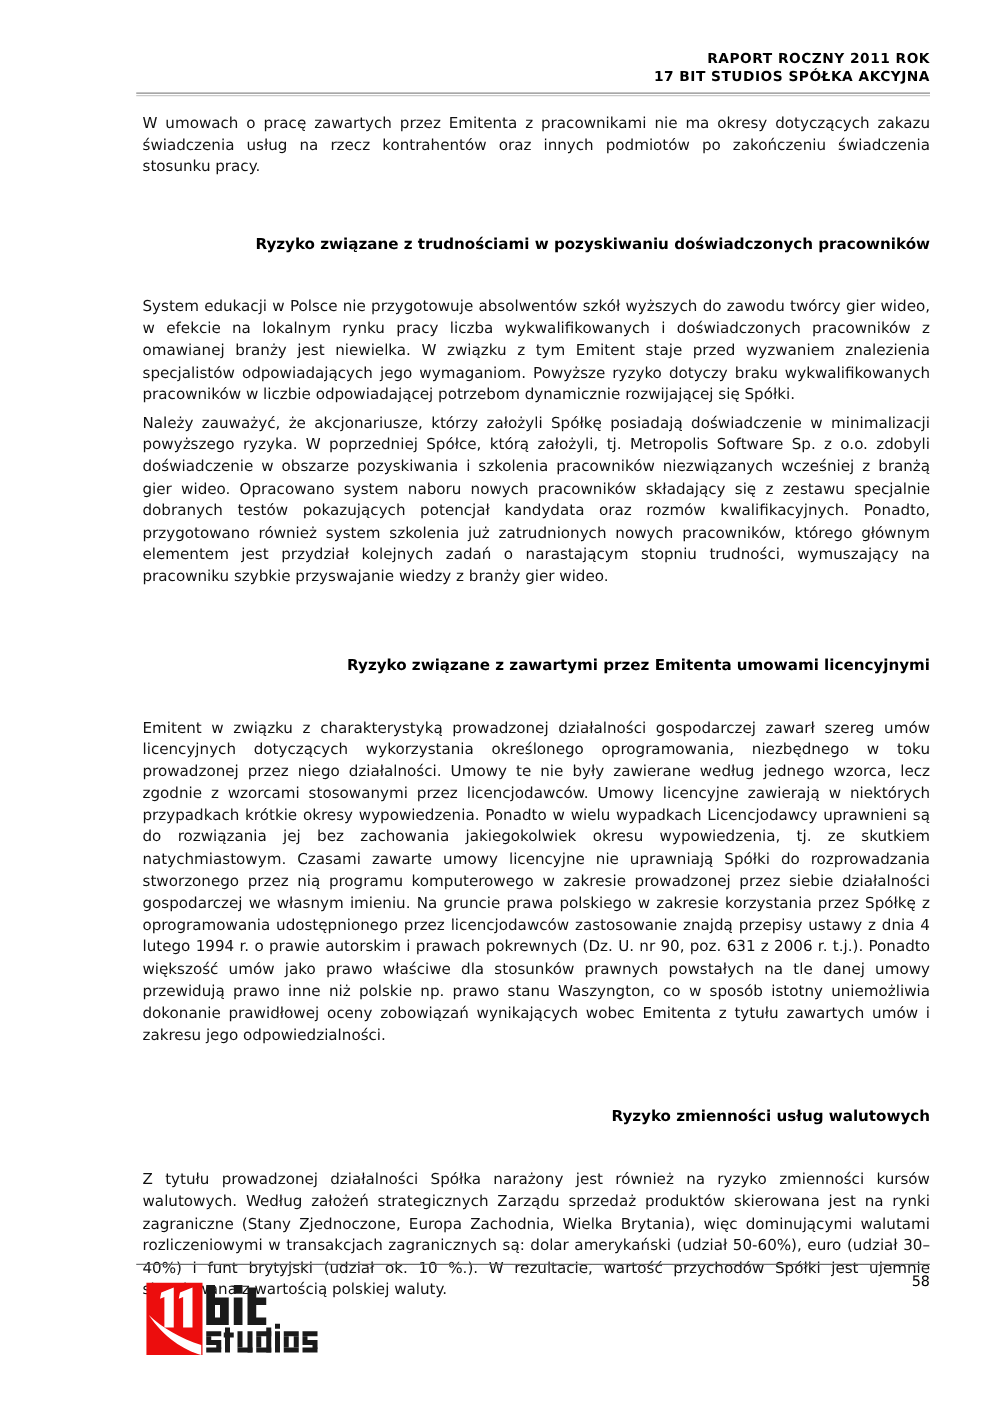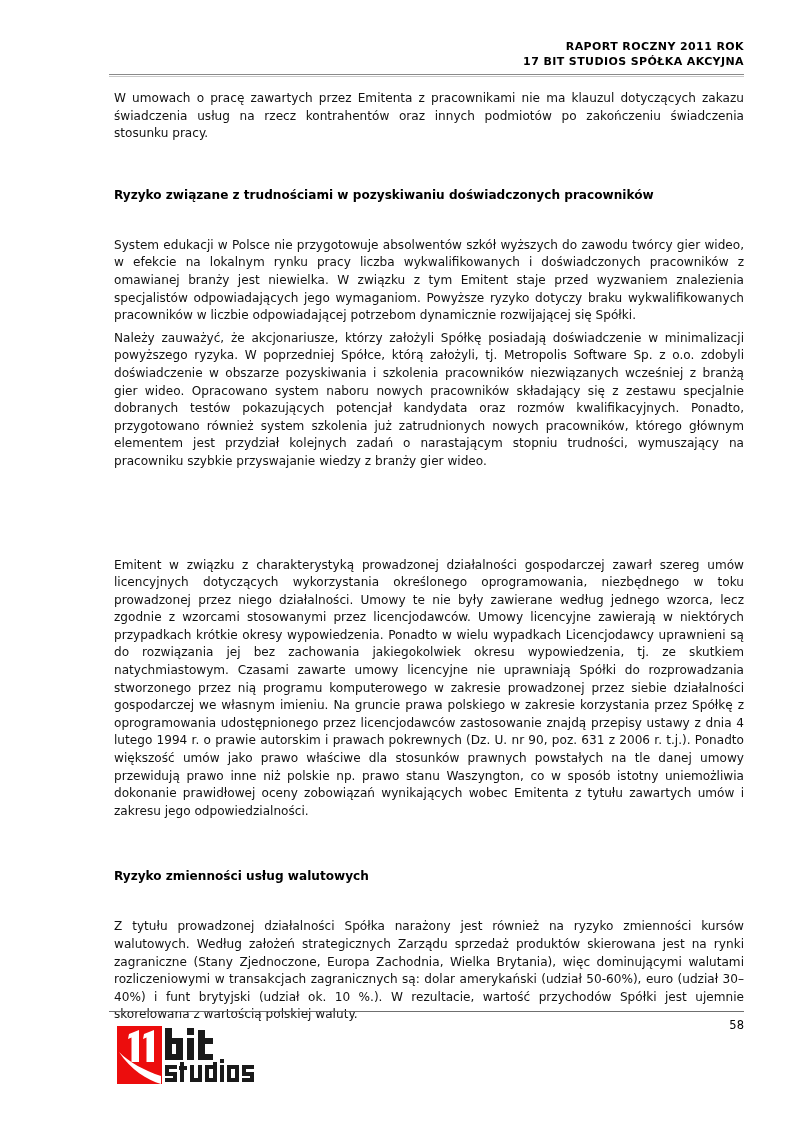--- a/index.html
+++ b/index.html
@@ -57,21 +57,21 @@
     text-justify: inter-word;
     margin: 0;
     hyphens: none;
   }
   .heading {
     font-size: 12.1px;
     font-weight: bold;
     color: #000000;
     margin: 0;
     line-height: 17px;
-    text-align: left;
+    text-align: right;
   }
   .sp-after-para    { height: 44px; }
   .sp-after-heading { height: 33px; }
   .sp-para-gap      { height: 5px; }
   .sp-block-gap     { height: 53px; }
   .sp-block-gap-2   { height: 48px; }
 
   
   .footer {
     position: absolute;
@@ -114,32 +114,33 @@
   <div class="header">
     <div class="header-lines">
       <div>RAPORT ROCZNY 2011 ROK</div>
       <div>17 BIT STUDIOS SPÓŁKA AKCYJNA</div>
     </div>
     <div class="header-rule"></div>
   </div>
 
   <div class="content">
 
-    <p class="para">W umowach o pracę zawartych przez Emitenta z pracownikami nie ma klauzul dotyczących zakazu świadczenia usług na rzecz kontrahentów oraz innych podmiotów po zakończeniu świadczenia stosunku pracy.</p>
+    <p class="para">W umowach o pracę zawartych przez Emitenta z pracownikami nie ma okresy dotyczących zakazu świadczenia usług na rzecz kontrahentów oraz innych podmiotów po zakończeniu świadczenia stosunku pracy.</p>
 
     <div class="sp-after-para"></div>
 
     <h2 class="heading">Ryzyko związane z trudnościami w pozyskiwaniu doświadczonych pracowników</h2>
     <div class="sp-after-heading"></div>
     <p class="para">System edukacji w Polsce nie przygotowuje absolwentów szkół wyższych do zawodu twórcy gier wideo, w efekcie na lokalnym rynku pracy liczba wykwalifikowanych i doświadczonych pracowników z omawianej branży jest niewielka. W związku z tym Emitent staje przed wyzwaniem znalezienia specjalistów odpowiadających jego wymaganiom. Powyższe ryzyko dotyczy braku wykwalifikowanych pracowników w liczbie odpowiadającej potrzebom dynamicznie rozwijającej się Spółki.</p>
     <div class="sp-para-gap"></div>
     <p class="para">Należy zauważyć, że akcjonariusze, którzy założyli Spółkę posiadają doświadczenie w minimalizacji powyższego ryzyka. W poprzedniej Spółce, którą założyli, tj. Metropolis Software Sp. z o.o. zdobyli doświadczenie w obszarze pozyskiwania i szkolenia pracowników niezwiązanych wcześniej z branżą gier wideo. Opracowano system naboru nowych pracowników składający się z zestawu specjalnie dobranych testów pokazujących potencjał kandydata oraz rozmów kwalifikacyjnych. Ponadto, przygotowano również system szkolenia już zatrudnionych nowych pracowników, którego głównym elementem jest przydział kolejnych zadań o narastającym stopniu trudności, wymuszający na pracowniku szybkie przyswajanie wiedzy z branży gier wideo.</p>
 
     <div class="sp-block-gap"></div>
 
+    <h2 class="heading">Ryzyko związane z zawartymi przez Emitenta umowami licencyjnymi</h2>
     <div class="sp-after-heading"></div>
     <p class="para">Emitent w związku z charakterystyką prowadzonej działalności gospodarczej zawarł  szereg umów licencyjnych dotyczących wykorzystania określonego oprogramowania, niezbędnego w toku prowadzonej przez niego działalności. Umowy te nie były zawierane według jednego wzorca, lecz zgodnie z wzorcami stosowanymi przez licencjodawców. Umowy licencyjne zawierają w niektórych przypadkach krótkie okresy wypowiedzenia. Ponadto w wielu wypadkach Licencjodawcy uprawnieni są do rozwiązania jej bez zachowania jakiegokolwiek okresu wypowiedzenia, tj. ze skutkiem natychmiastowym. Czasami zawarte umowy licencyjne nie uprawniają Spółki do rozprowadzania stworzonego przez nią programu komputerowego w zakresie prowadzonej przez siebie działalności gospodarczej we własnym imieniu. Na gruncie prawa polskiego w zakresie korzystania przez Spółkę z oprogramowania udostępnionego przez licencjodawców zastosowanie znajdą przepisy ustawy z dnia 4 lutego 1994 r. o prawie autorskim i prawach pokrewnych (Dz. U. nr 90, poz. 631 z 2006 r. t.j.). Ponadto większość umów jako prawo właściwe dla stosunków prawnych powstałych na tle danej umowy przewidują prawo inne niż polskie np.  prawo stanu Waszyngton, co w sposób istotny uniemożliwia dokonanie prawidłowej oceny zobowiązań wynikających wobec Emitenta z tytułu zawartych umów i zakresu jego odpowiedzialności.</p>
 
     <div class="sp-block-gap-2"></div>
 
     <h2 class="heading">Ryzyko zmienności usług walutowych</h2>
     <div class="sp-after-heading"></div>
     <p class="para">Z tytułu prowadzonej działalności Spółka narażony jest również na ryzyko zmienności kursów walutowych. Według założeń strategicznych Zarządu sprzedaż produktów skierowana jest na rynki zagraniczne (Stany Zjednoczone, Europa Zachodnia, Wielka Brytania), więc dominującymi walutami rozliczeniowymi w transakcjach zagranicznych są: dolar amerykański (udział 50-60%), euro (udział 30–40%) i funt brytyjski (udział ok. 10 %.). W rezultacie, wartość przychodów Spółki jest ujemnie skorelowana z wartością polskiej waluty.</p>
 
   </div>

